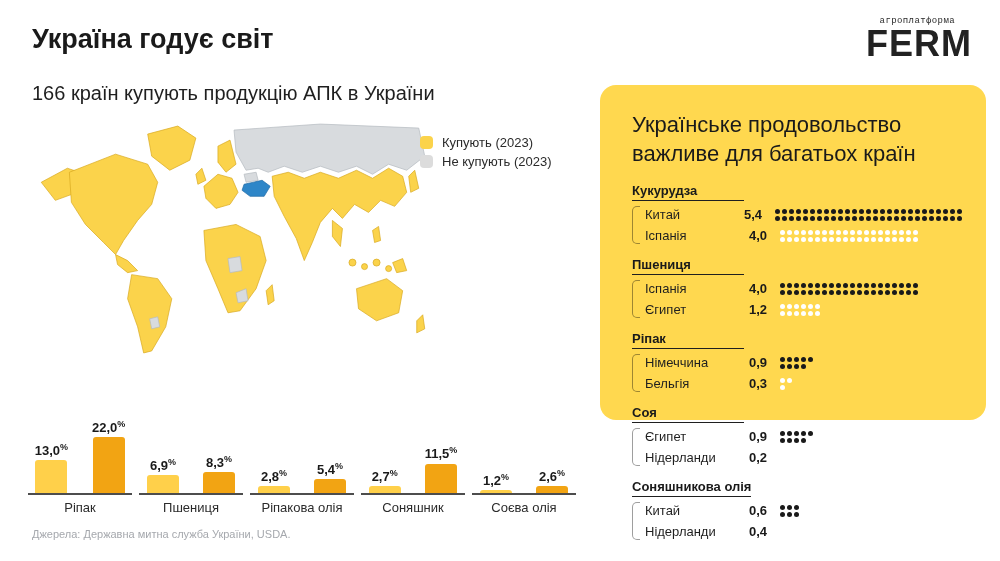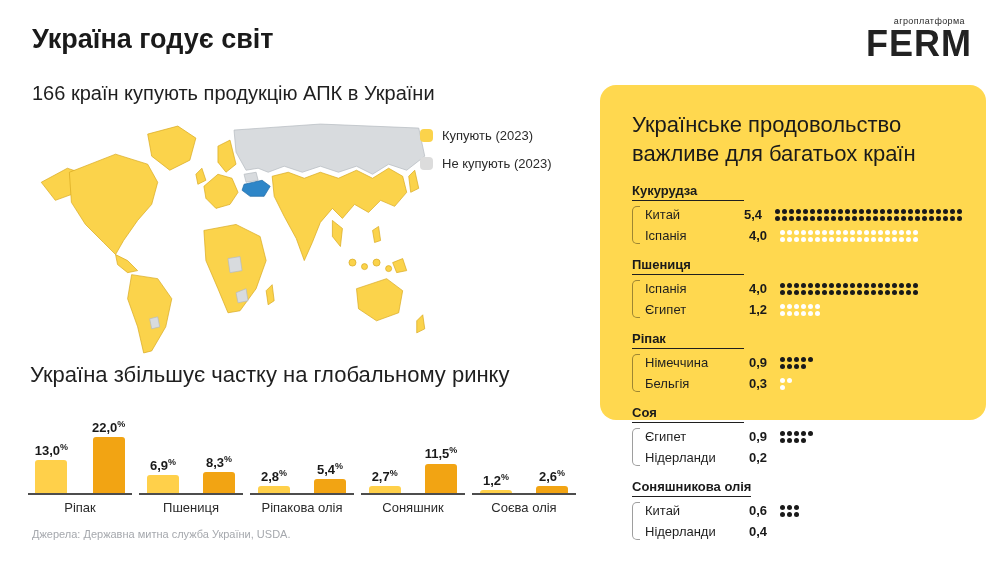--- a/index.html
+++ b/index.html
@@ -3,28 +3,28 @@
 <meta charset="utf-8">
 <style>
   * { margin:0; padding:0; box-sizing:border-box; }
   html,body { background:#ffffff; }
   body { font-family:"Liberation Sans","DejaVu Sans",sans-serif; color:#1a1a1a; }
   .page { position:relative; width:1000px; height:561px; background:#fff; overflow:hidden; }
 
   .main-title { position:absolute; left:32px; top:24px; font-size:27px; font-weight:700; color:#1a1a1a; }
 
   .logo-box { position:absolute; right:28px; top:16px; text-align:right; }
-  .logo-tagline { font-size:9px; color:#2b2b2b; letter-spacing:.4px; margin-right:7px; }
+  .logo-tagline { font-size:9px; color:#2b2b2b; letter-spacing:.4px; margin-right:17px;font-family:Liberation Mono, monospace; }
   .logo-brand { font-size:36px; font-weight:800; letter-spacing:1px; color:#222; line-height:1; }
 
   .map-subtitle { position:absolute; left:32px; top:82px; font-size:20px; font-weight:400; color:#1f1f1f; }
 
   .map-wrap { position:absolute; left:18px; top:112px; width:424px; height:256px; }
 
-  .legend { position:absolute; display:flex; flex-direction:column; gap:13px; }
+  .legend { position:absolute; display:flex; flex-direction:column; gap:4px;margin-top:7px; }
   .map-legend { left:420px; top:128px; }
   .bar-legend { left:420px; top:388px; }
   .legend-row { display:flex; align-items:center; gap:9px; }
   .swatch { width:13px; height:13px; border-radius:4px; flex:0 0 auto; }
   .legend-label { font-size:13px; color:#2b2b2b; }
 
   .bar-title { position:absolute; left:30px; top:362px; font-size:22px; font-weight:400; color:#1f1f1f; }
   .bar-axis-label { position:absolute; left:30px; top:399px; font-size:11px; font-weight:700; color:#3a3a3a; }
 
   .bar-chart { position:absolute; left:28px; top:420px; width:552px; display:flex; gap:7px; }
@@ -111,21 +111,20 @@
     <div class="legend-row">
       <span class="swatch" style="background: rgb(251, 211, 75);"></span>
       <span class="legend-label">Купують (2023)</span>
     </div>
     <div class="legend-row">
       <span class="swatch" style="background: rgb(220, 220, 220);"></span>
       <span class="legend-label">Не купують (2023)</span>
     </div>
   </div>
 
-  <div class="bar-title">Україна збільшує частку на глобальному ринку</div>
 
 
   <div class="bar-chart">
       <div class="bar-group">
         <div class="bars-row">
           <div class="bar-wrap">
             <div class="bar-value">13,0<span class="pct">%</span></div>
             <div class="bar" style="height: 33.15px; background: rgb(255, 208, 74);"></div>
           </div>
           <div class="bar-wrap">

